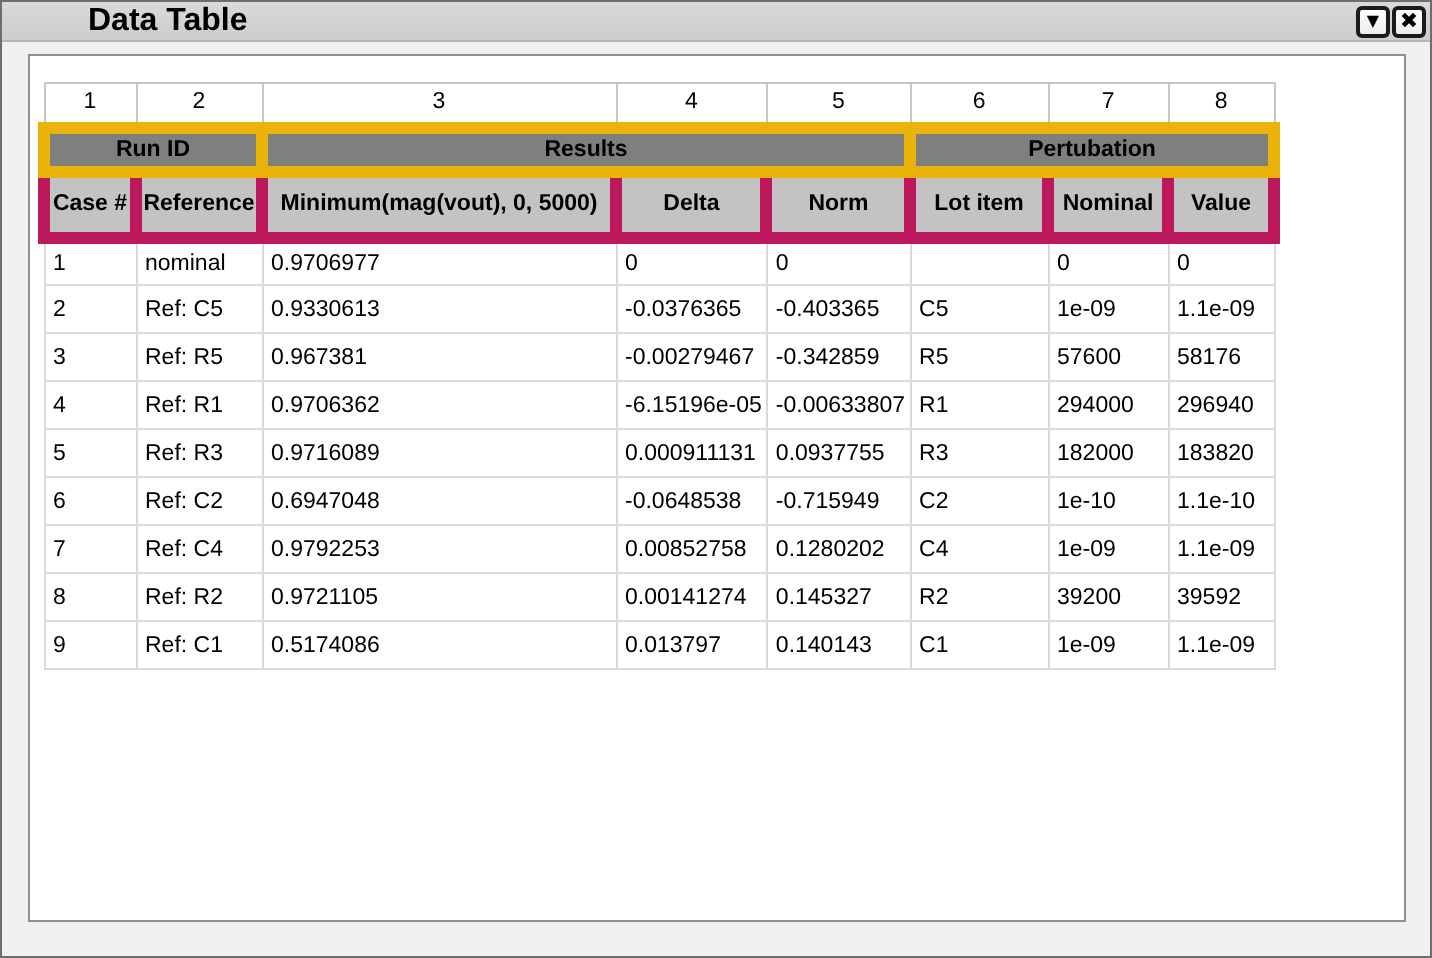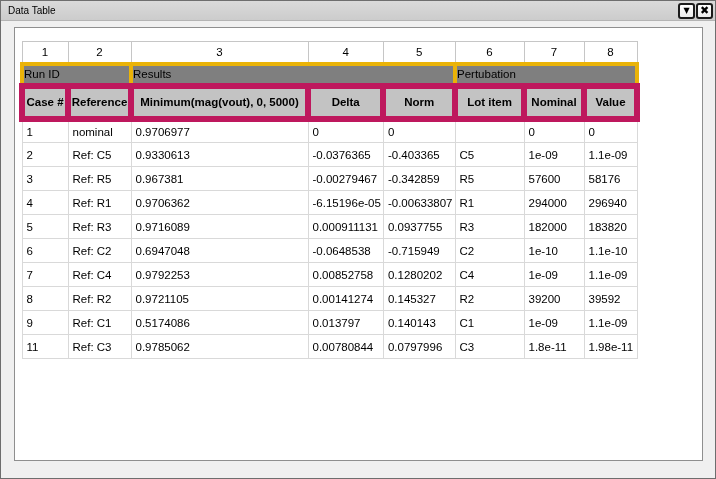--- a/index.html
+++ b/index.html
@@ -14,23 +14,24 @@
     overflow: hidden;
   }
   .titlebar {
     height: 20px;
     background: linear-gradient(to bottom, #dadada, #cccccc);
     border-bottom: 1px solid #b4b4b4;
     display: flex; align-items: center;
     padding: 0 2px 0 7px;
   }
   .titlebar .title {
-    font-size: 10px; font-weight: normal; color: #000;
+    font-size: 16px; font-weight: bold; color: #000;
     flex: 1 1 auto;
     white-space: nowrap;
+    margin-left: 36px;
   }
   .tb-buttons { display: flex; gap: 1px; }
   .tb-btn {
     width: 17px; height: 16px;
     background: linear-gradient(to bottom, #ffffff, #ececec);
     border: 2px solid #1b1b1b;
     border-radius: 3px;
     display: flex; align-items: center; justify-content: center;
     padding: 0; cursor: pointer;
     font-family: "DejaVu Sans", sans-serif;
@@ -59,23 +60,23 @@
   .num-row th {
     height: 22px;
     background: #ffffff;
     border: 1px solid #c6c6c6;
     font-weight: normal;
     text-align: center;
   }
   .group-row th {
     height: 22px;
     background: var(--group-bg, #7f7f7f);
-    border: 4px solid #eab308;
-    font-weight: normal;
-    text-align: left;
+    border: 6px solid #eab308;
+    font-weight: bold;
+    text-align: center;
   }
   .sub-row th {
     height: 33px;
     background: var(--subheader-bg, #c3c3c3);
     border: 6px solid #be185d;
     font-weight: bold;
     text-align: center;
   }
   tbody td {
     height: 24px;
@@ -227,27 +228,17 @@
             <tr>
               <td>9</td>
               <td>Ref: C1</td>
               <td>0.5174086</td>
               <td>0.013797</td>
               <td>0.140143</td>
               <td>C1</td>
               <td>1e-09</td>
               <td>1.1e-09</td>
             </tr>
-            <tr>
-              <td>11</td>
-              <td>Ref: C3</td>
-              <td>0.9785062</td>
-              <td>0.00780844</td>
-              <td>0.0797996</td>
-              <td>C3</td>
-              <td>1.8e-11</td>
-              <td>1.98e-11</td>
-            </tr>
           </tbody>
       </table>
     </div>
   </div>
 </div>
 
 </body></html>

